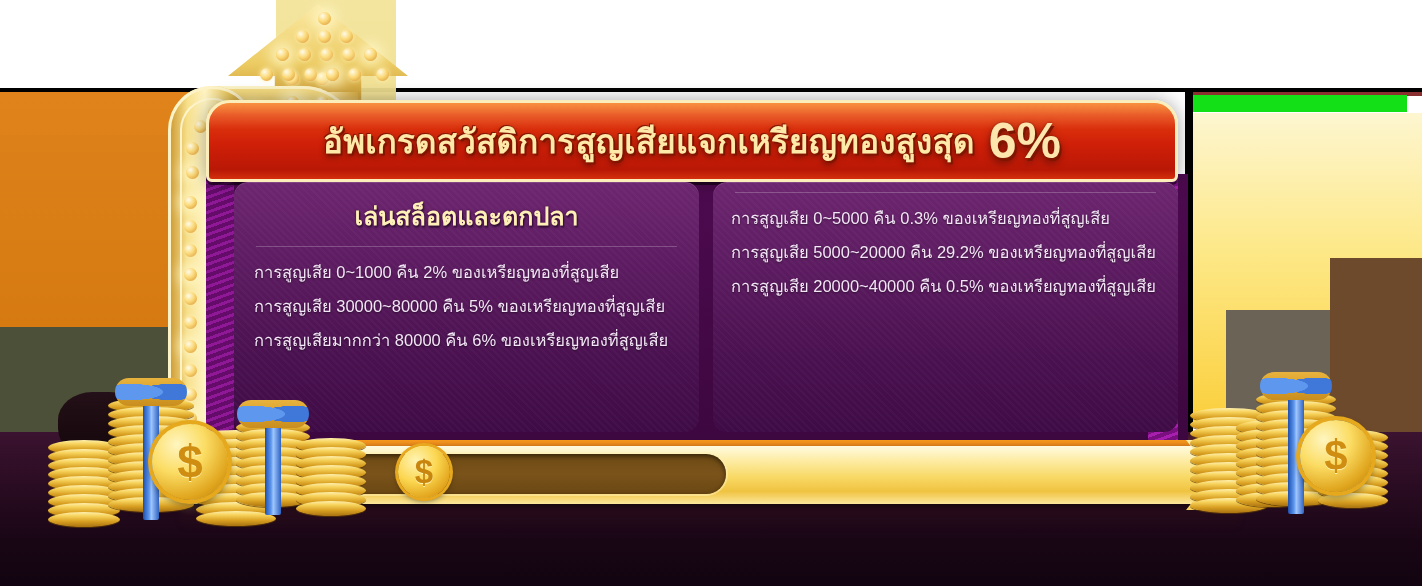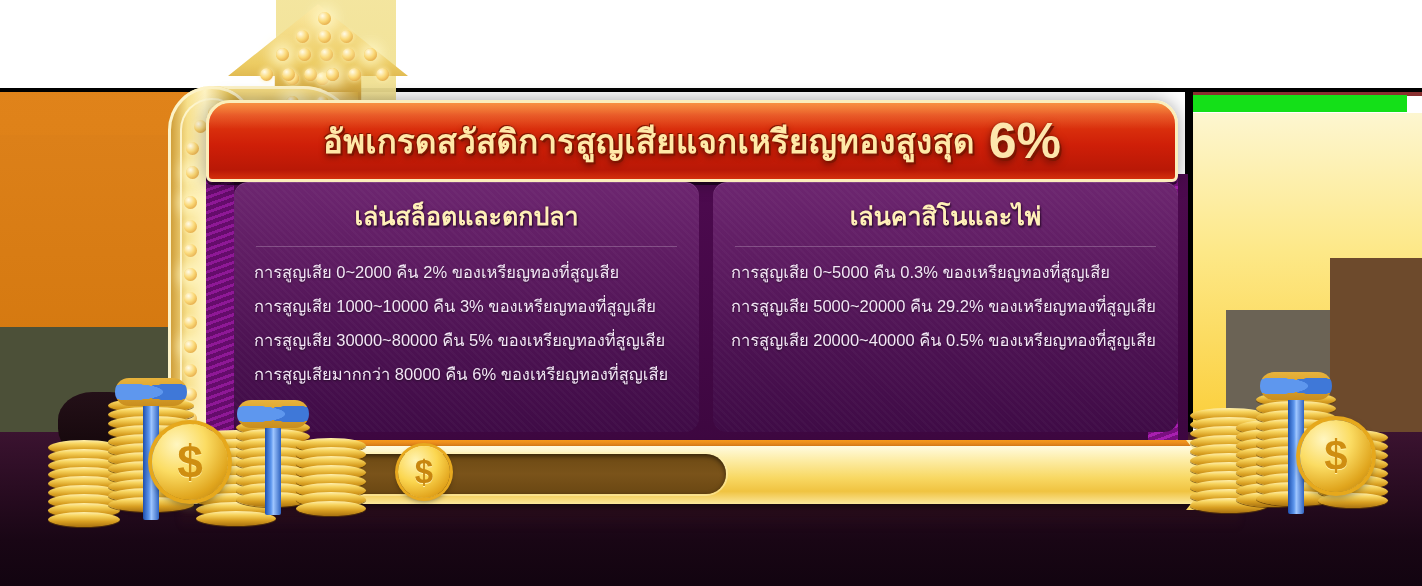--- a/index.html
+++ b/index.html
@@ -292,29 +292,27 @@
     <div class="title-text">อัพเกรดสวัสดิการสูญเสียแจกเหรียญทองสูงสุด</div>
     <div class="title-pct">6%</div>
   </div>
 
   <div class="cards">
 
     <div class="card left">
       <div class="card-title">เล่นสล็อตและตกปลา</div>
       <div class="card-div"></div>
       <ul class="card-list">
-        <li>การสูญเสีย 0~2000 คืน 2% ของเหรียญทองที่สูญเสีย</li>
-        <li>การสูญเสีย 1000~10000 คืน 3% ของเหรียญทองที่สูญเสีย</li>
+        <li>การสูญเสีย 0~1000 คืน 2% ของเหรียญทองที่สูญเสีย</li>
         <li>การสูญเสีย 30000~80000 คืน 5% ของเหรียญทองที่สูญเสีย</li>
         <li>การสูญเสียมากกว่า 80000 คืน 6% ของเหรียญทองที่สูญเสีย</li>
       </ul>
     </div>
 
     <div class="card right">
-      <div class="card-title">เล่นคาสิโนและไพ่</div>
       <div class="card-div"></div>
       <ul class="card-list">
         <li>การสูญเสีย 0~5000 คืน 0.3% ของเหรียญทองที่สูญเสีย</li>
         <li>การสูญเสีย 5000~20000 คืน 29.2% ของเหรียญทองที่สูญเสีย</li>
         <li>การสูญเสีย 20000~40000 คืน 0.5% ของเหรียญทองที่สูญเสีย</li>
       </ul>
     </div>
   </div>
 
   <div class="ribbon-top-edge"></div>

